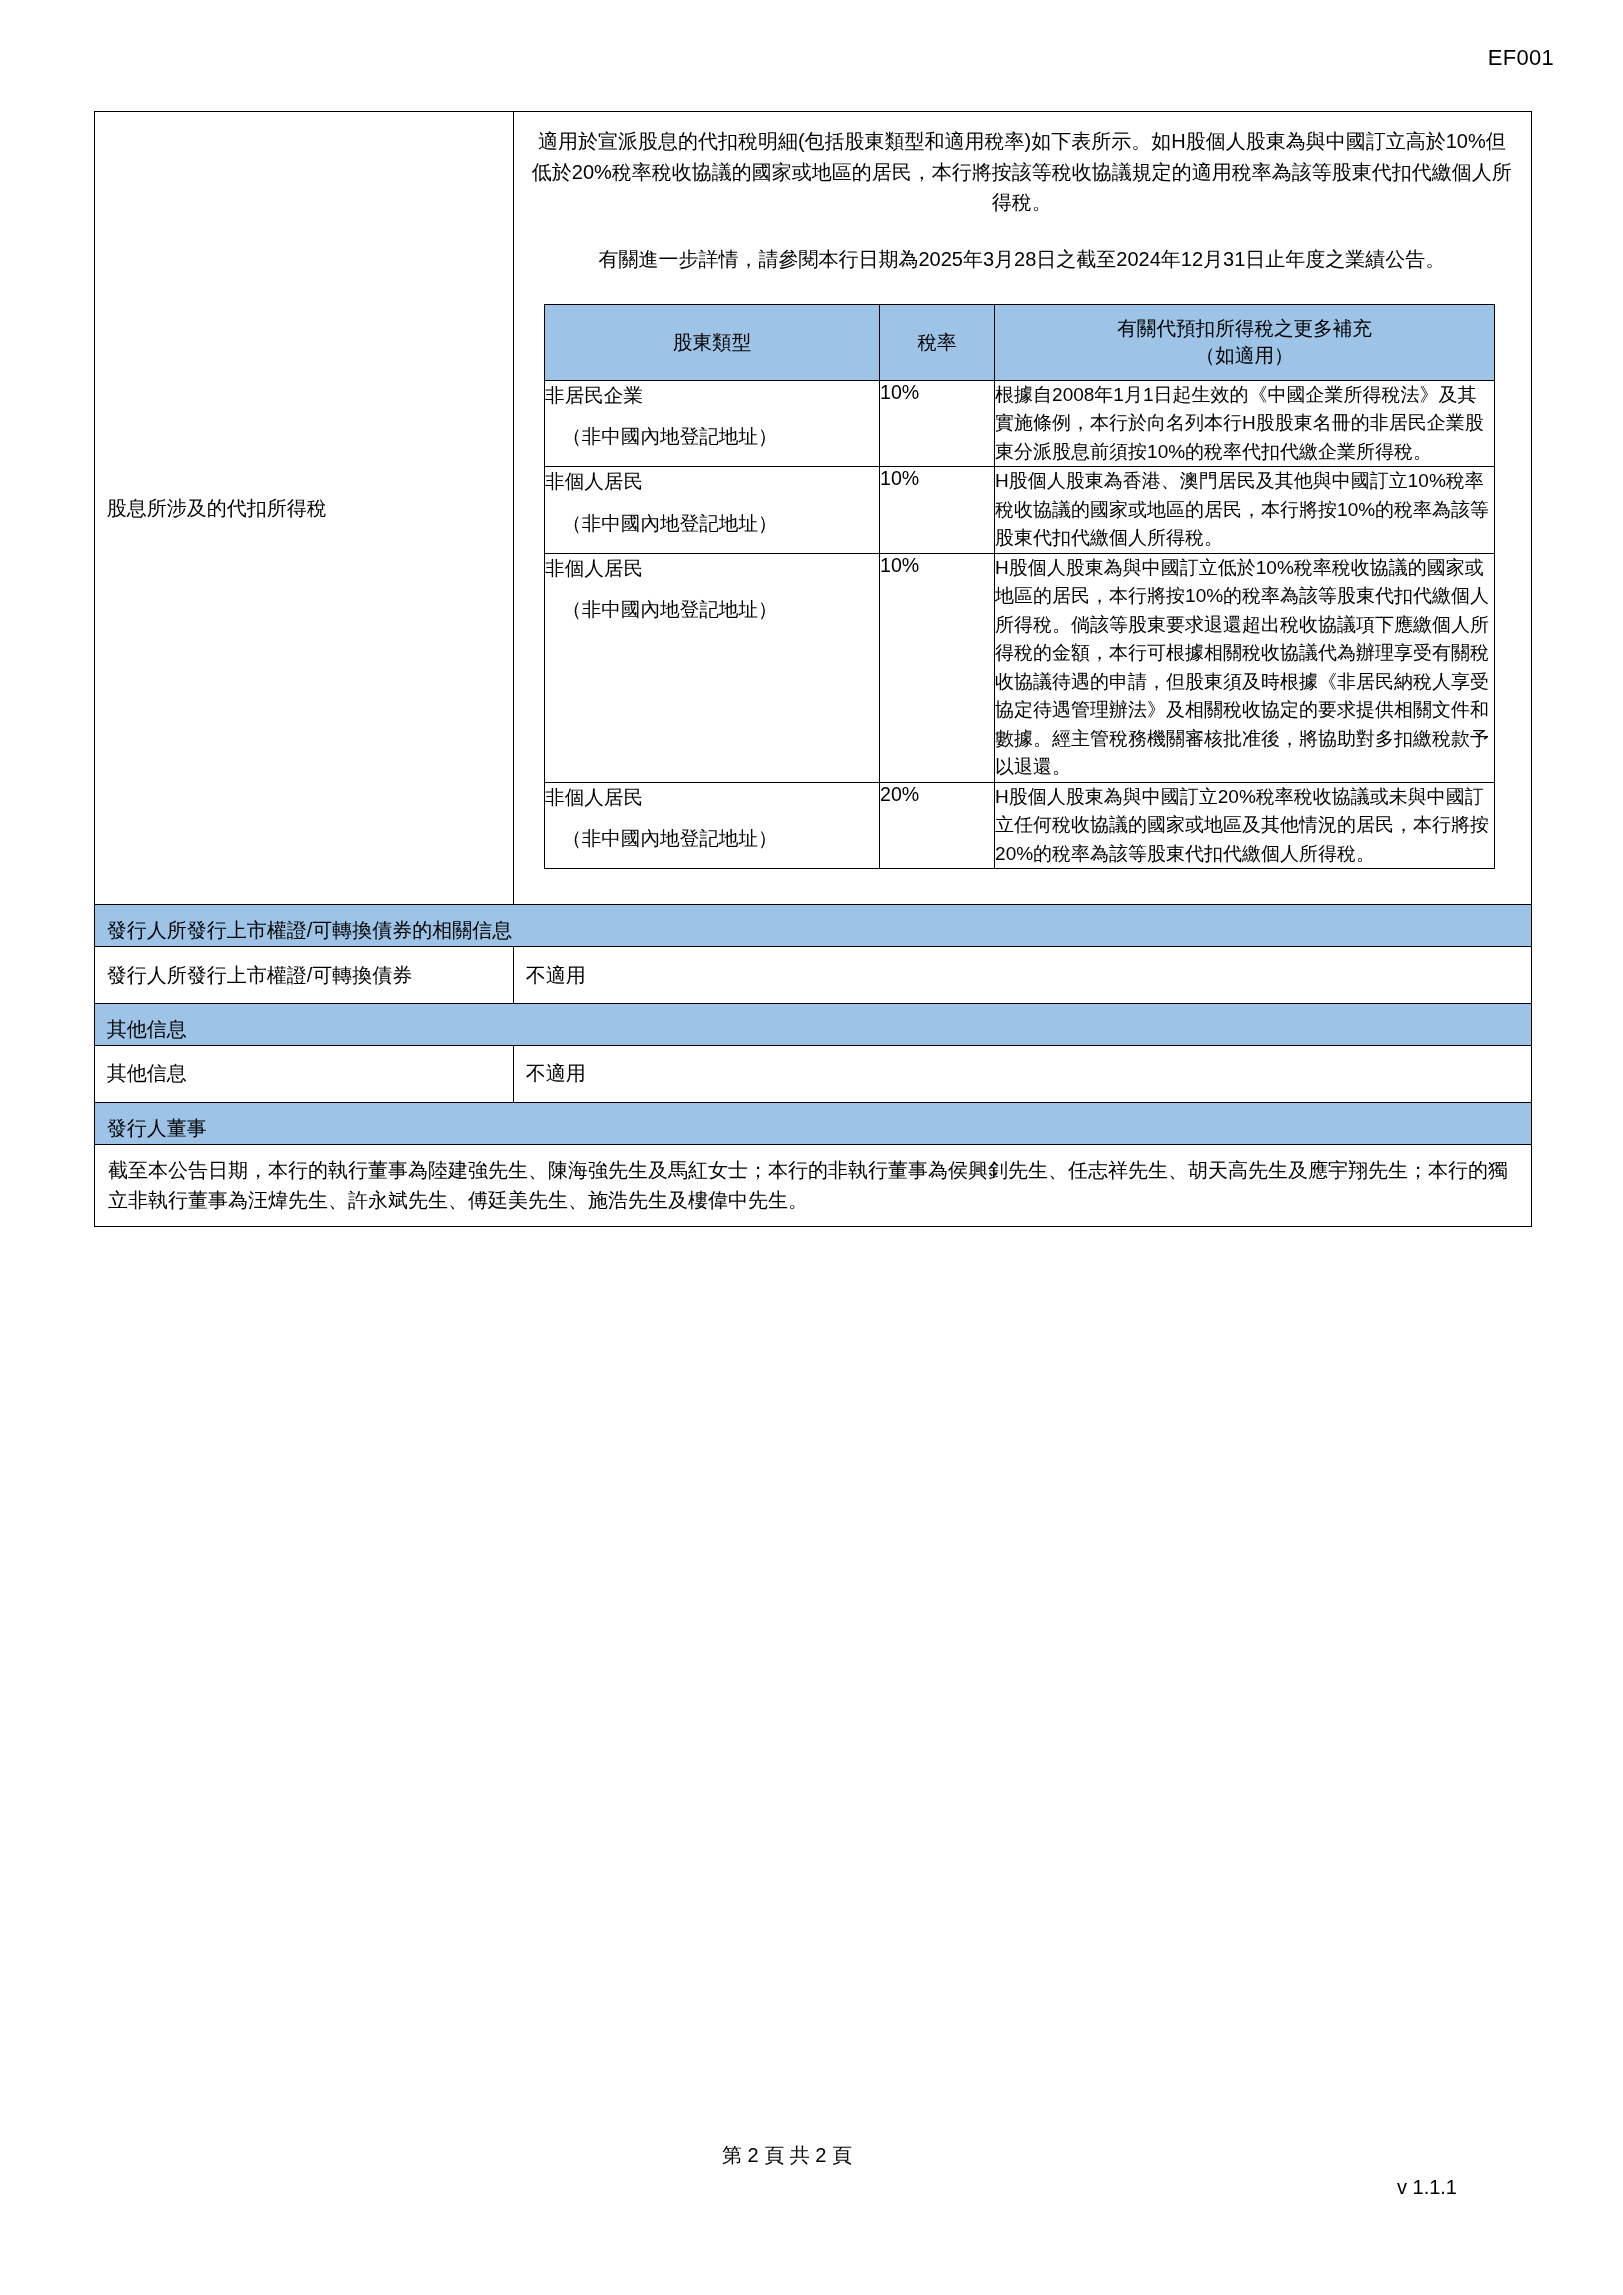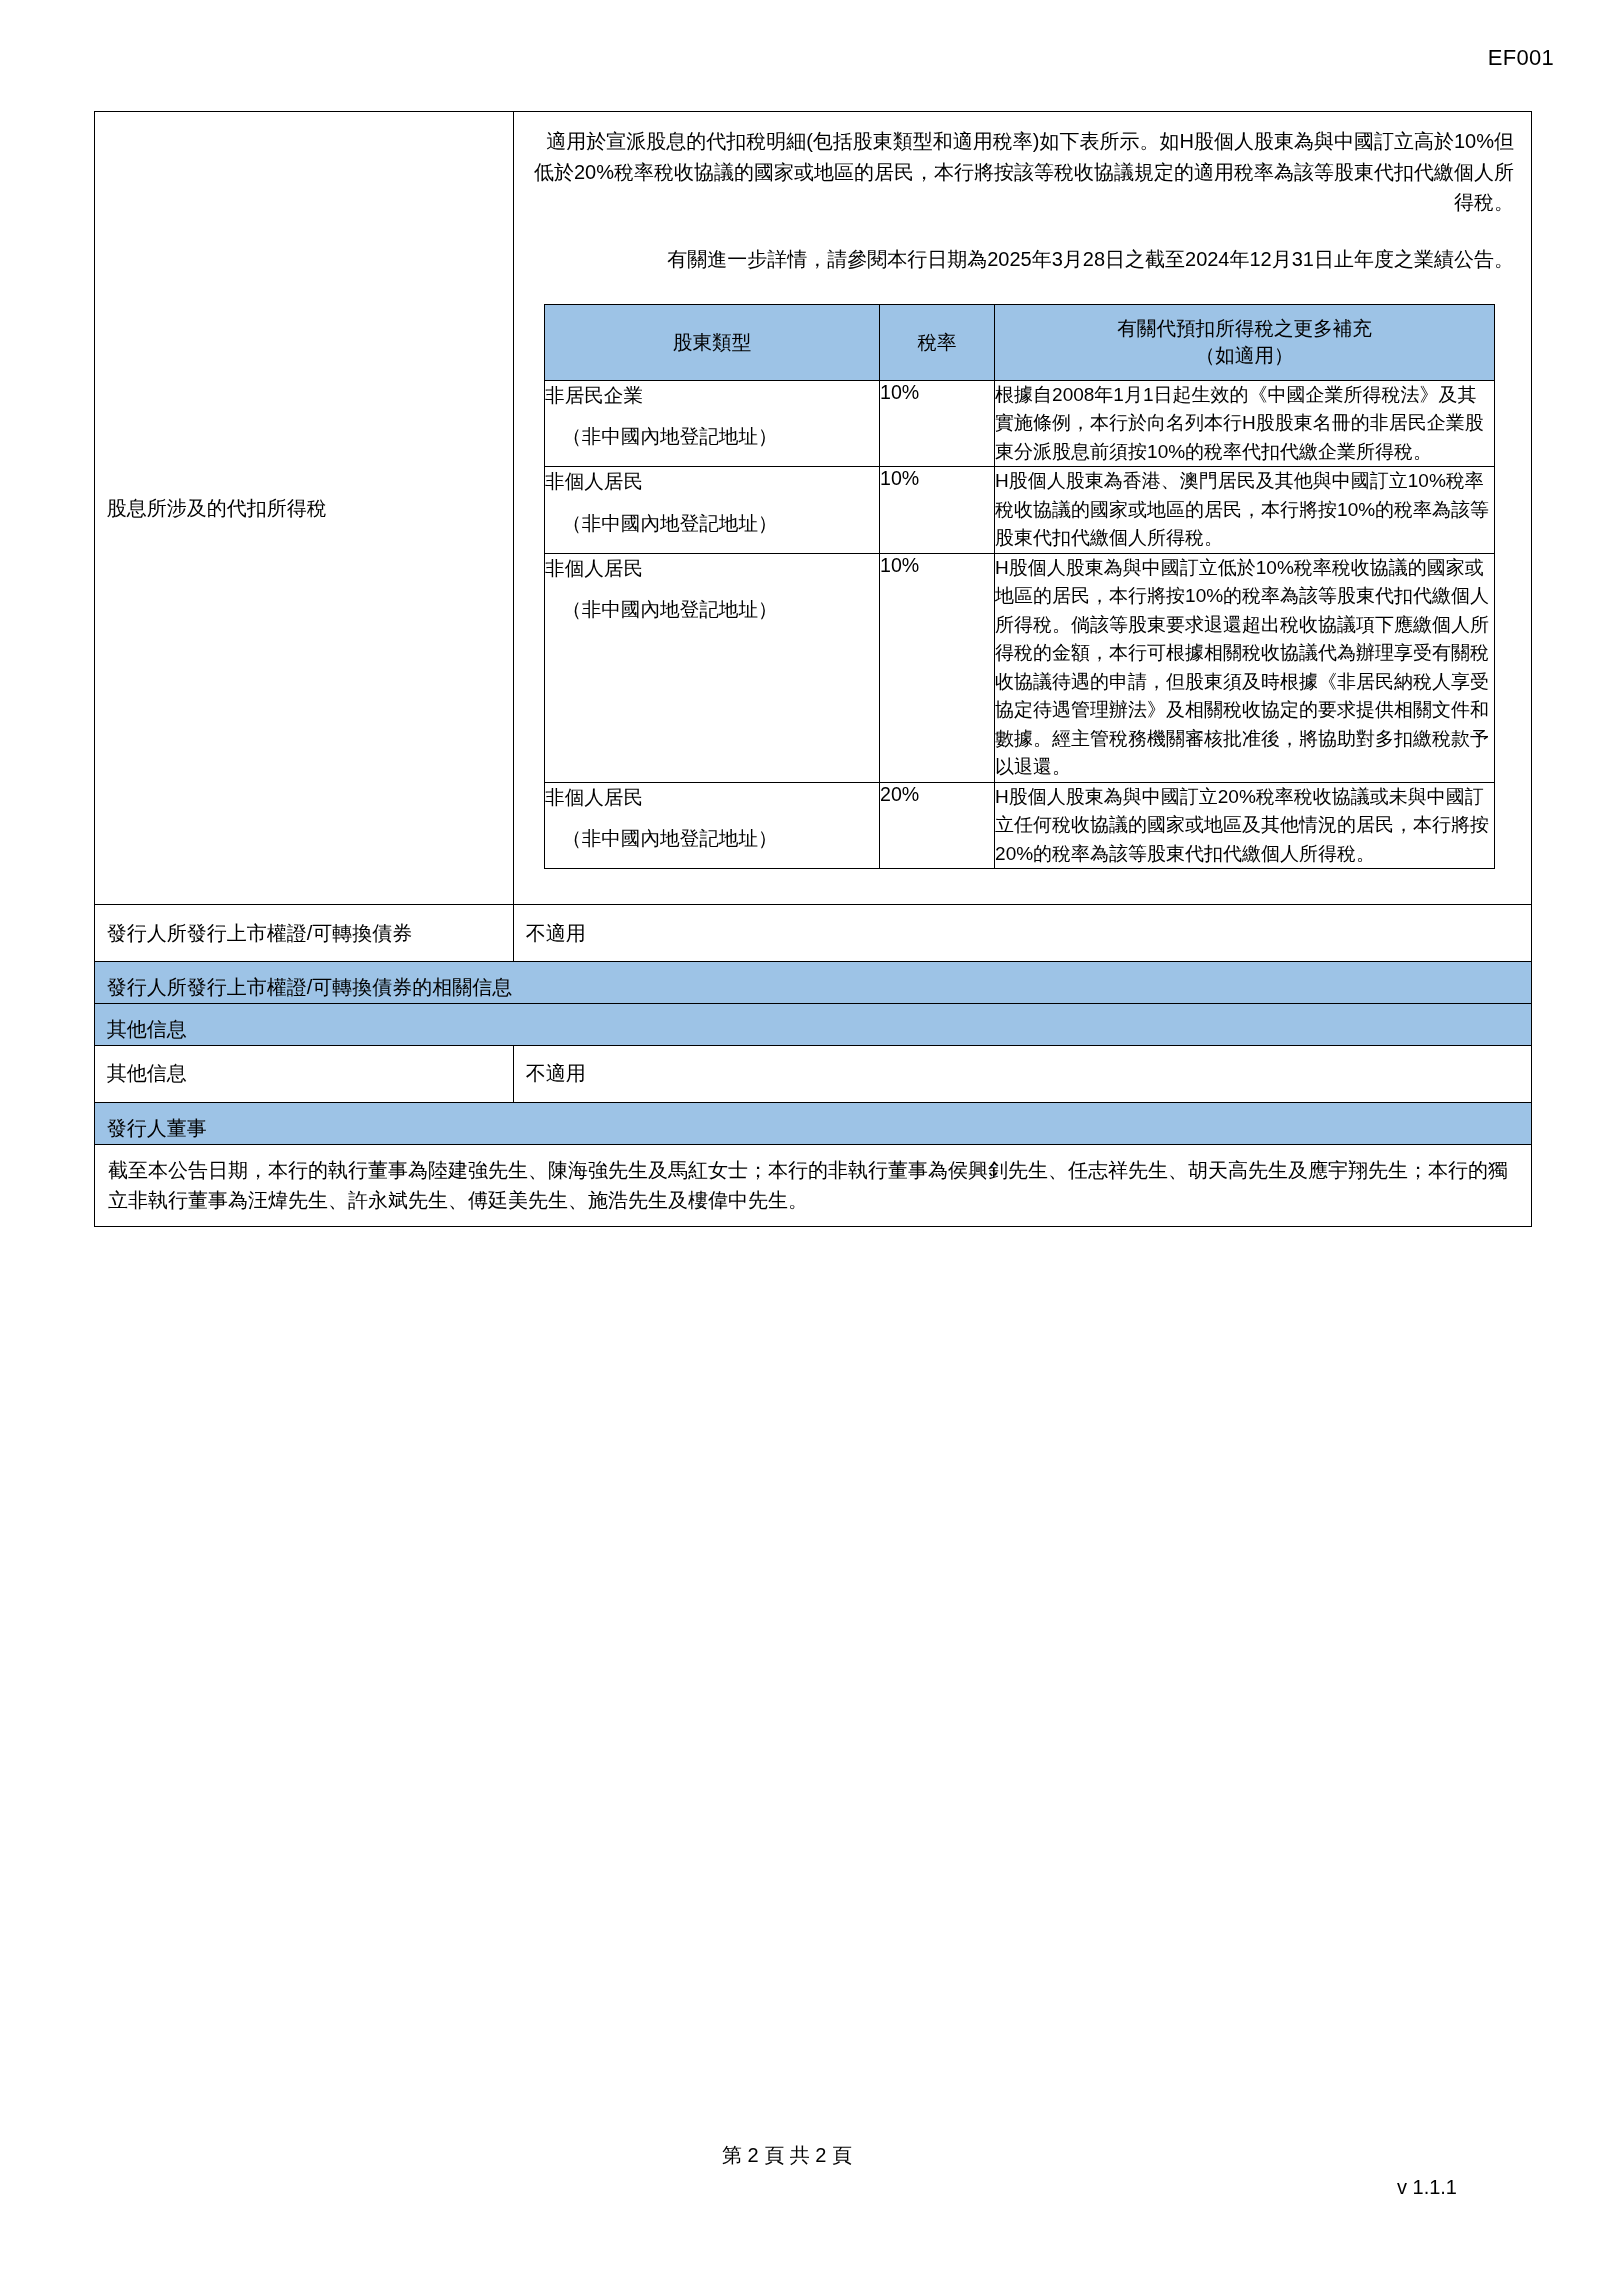--- a/index.html
+++ b/index.html
@@ -74,21 +74,21 @@
     padding-left: 11.8px !important;
     vertical-align: middle !important;
   }
   .wt-body {
     padding: 14.4px 17px 22px 15.7px !important;
   }
   .wt-para {
     font-size: 20px;
     line-height: 1.52;
     margin: 0 0 26px 0;
-    text-align: right;
+    text-align: center;
   }
   .wt-para:last-of-type { margin-bottom: 0; }
 
   
   .tax-table {
     width: 951px;
     margin: 30px 0 13px 14.4px;
     border-collapse: collapse;
     table-layout: fixed;
     border: 1.3px solid #000;
@@ -235,25 +235,25 @@
                 <td class="cell-rate">20%</td>
                 <td class="cell-notes">H股個人股東為與中國訂立20%稅率稅收協議或未與中國訂立任何稅收協議的國家或地區及其他情況的居民，本行將按20%的稅率為該等股東代扣代繳個人所得稅。</td>
               </tr>
             </tbody>
           </table>
 
         </td>
       </tr>
 
       <tr>
+        <td class="band" colspan="2">發行人所發行上市權證/可轉換債券的相關信息</td>
+      </tr>
+      <tr>
         <td class="label-cell">發行人所發行上市權證/可轉換債券</td>
         <td class="value-cell">不適用</td>
-      </tr>
-      <tr>
-        <td class="band" colspan="2">發行人所發行上市權證/可轉換債券的相關信息</td>
       </tr>
 
       <tr>
         <td class="band" colspan="2">其他信息</td>
       </tr>
       <tr>
         <td class="label-cell">其他信息</td>
         <td class="value-cell">不適用</td>
       </tr>
 

